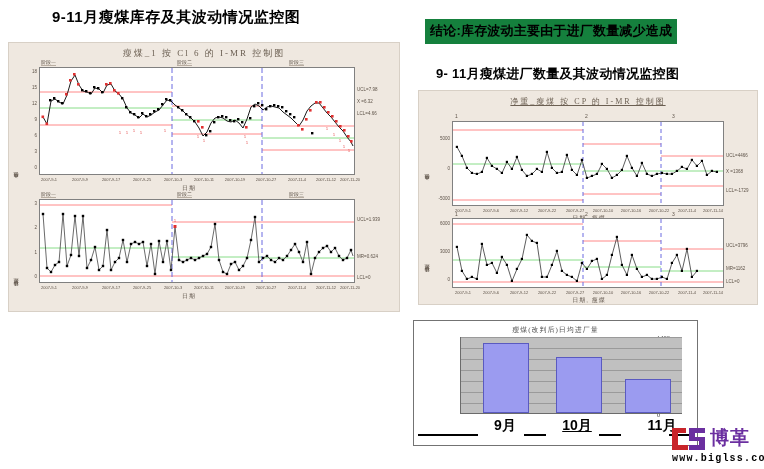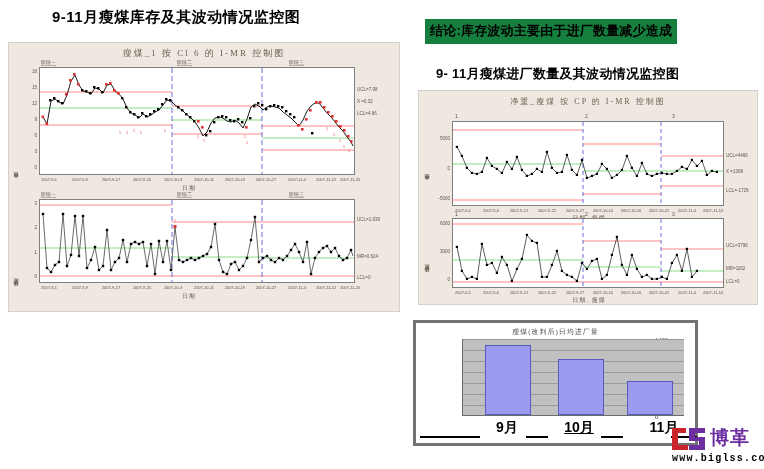--- a/index.html
+++ b/index.html
@@ -39,21 +39,21 @@
     overflow:hidden;
   }
   #panel-stock{left:8px;top:42px;width:392px;height:270px;}
   #panel-intake{left:418px;top:90px;width:340px;height:215px;}
 
   .mtb-title{
     text-align:center;color:#6b5f52;
     font-size:9px;letter-spacing:2px;white-space:nowrap;
     padding-top:4px;font-family:"Liberation Serif",serif;
   }
-  #panel-intake .mtb-title{font-size:8px;padding-top:5px;}
+  #panel-intake .mtb-title{font-size:8px;padding-top:5px;text-decoration:underline;}
   .plot{
     position:absolute;background:#ffffff;border:1px solid #808080;
     box-sizing:border-box;overflow:hidden;
   }
   .plot svg{display:block;}
 
   .ylabel{
     position:absolute;color:#5e5349;font-size:5px;
     writing-mode:vertical-rl;transform:rotate(180deg);
     letter-spacing:1px;white-space:nowrap;
@@ -65,21 +65,21 @@
   .ytick{position:absolute;color:#5e5349;font-size:4.5px;text-align:right;white-space:nowrap;}
   .xtick{position:absolute;color:#5e5349;font-size:4px;text-align:center;white-space:nowrap;
          transform:translateX(-50%);}
   .limlabel{position:absolute;color:#5e5349;font-size:4.5px;white-space:nowrap;}
   .stage{position:absolute;color:#5e5349;font-size:5px;white-space:nowrap;
          border-bottom:1px solid #b9aea2;padding-bottom:0px;}
 
   
   #panel-bar{
     position:absolute;left:413px;top:320px;width:285px;height:126px;
-    background:#ffffff;border:3px solid #737373;box-sizing:border-box;
+    background:#ffffff;border:1px solid #737373;box-sizing:border-box;
   }
   .bar-title{
     position:absolute;left:0;right:0;top:4px;text-align:center;
     font-size:7px;color:#4a4a4a;letter-spacing:1px;
     font-family:"Liberation Serif",serif;
   }
   .bar-plot{
     position:absolute;left:46px;top:16px;width:222px;height:77px;
     background:#c0c0c0;border-left:1px solid #6b6b6b;border-bottom:1px solid #6b6b6b;
     box-sizing:border-box;

